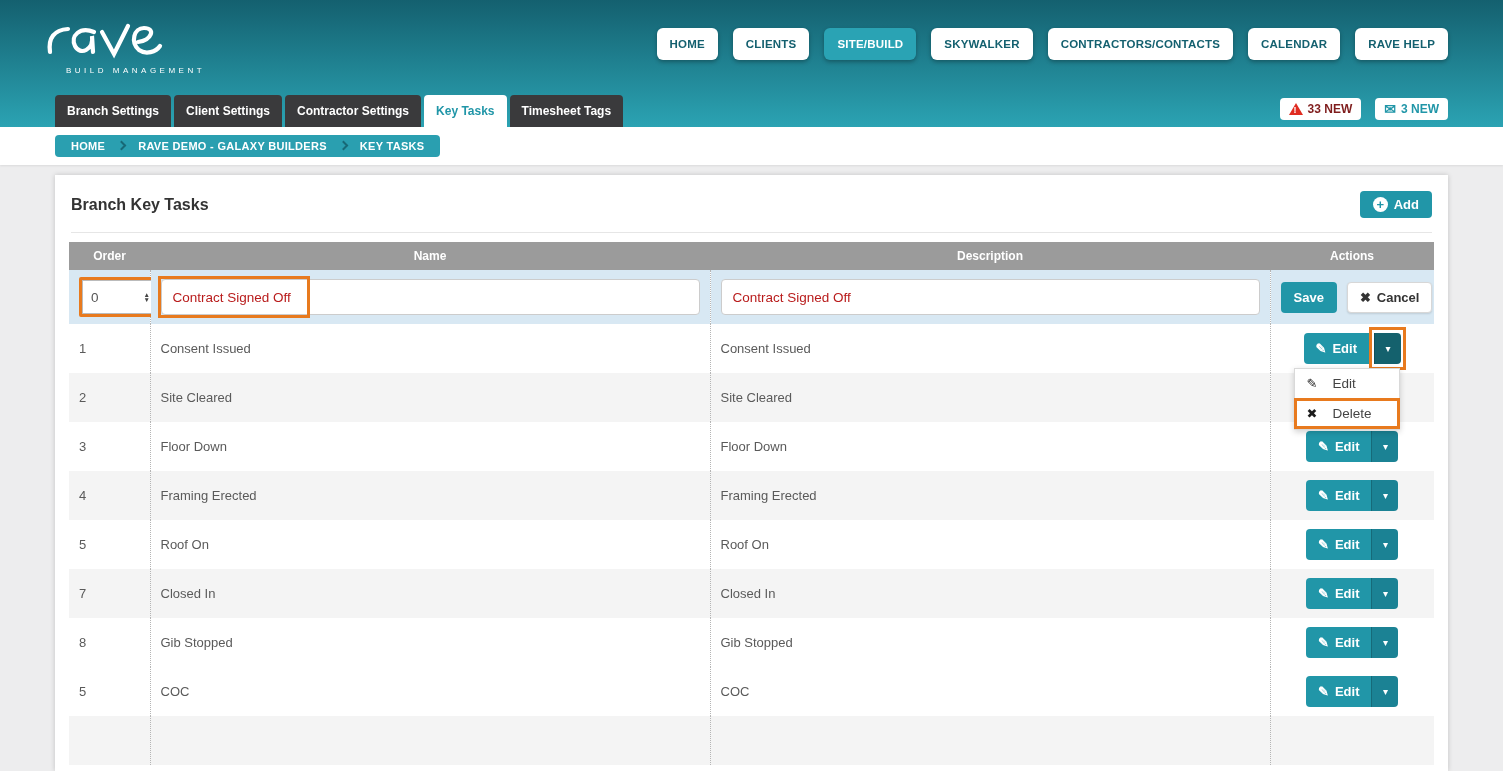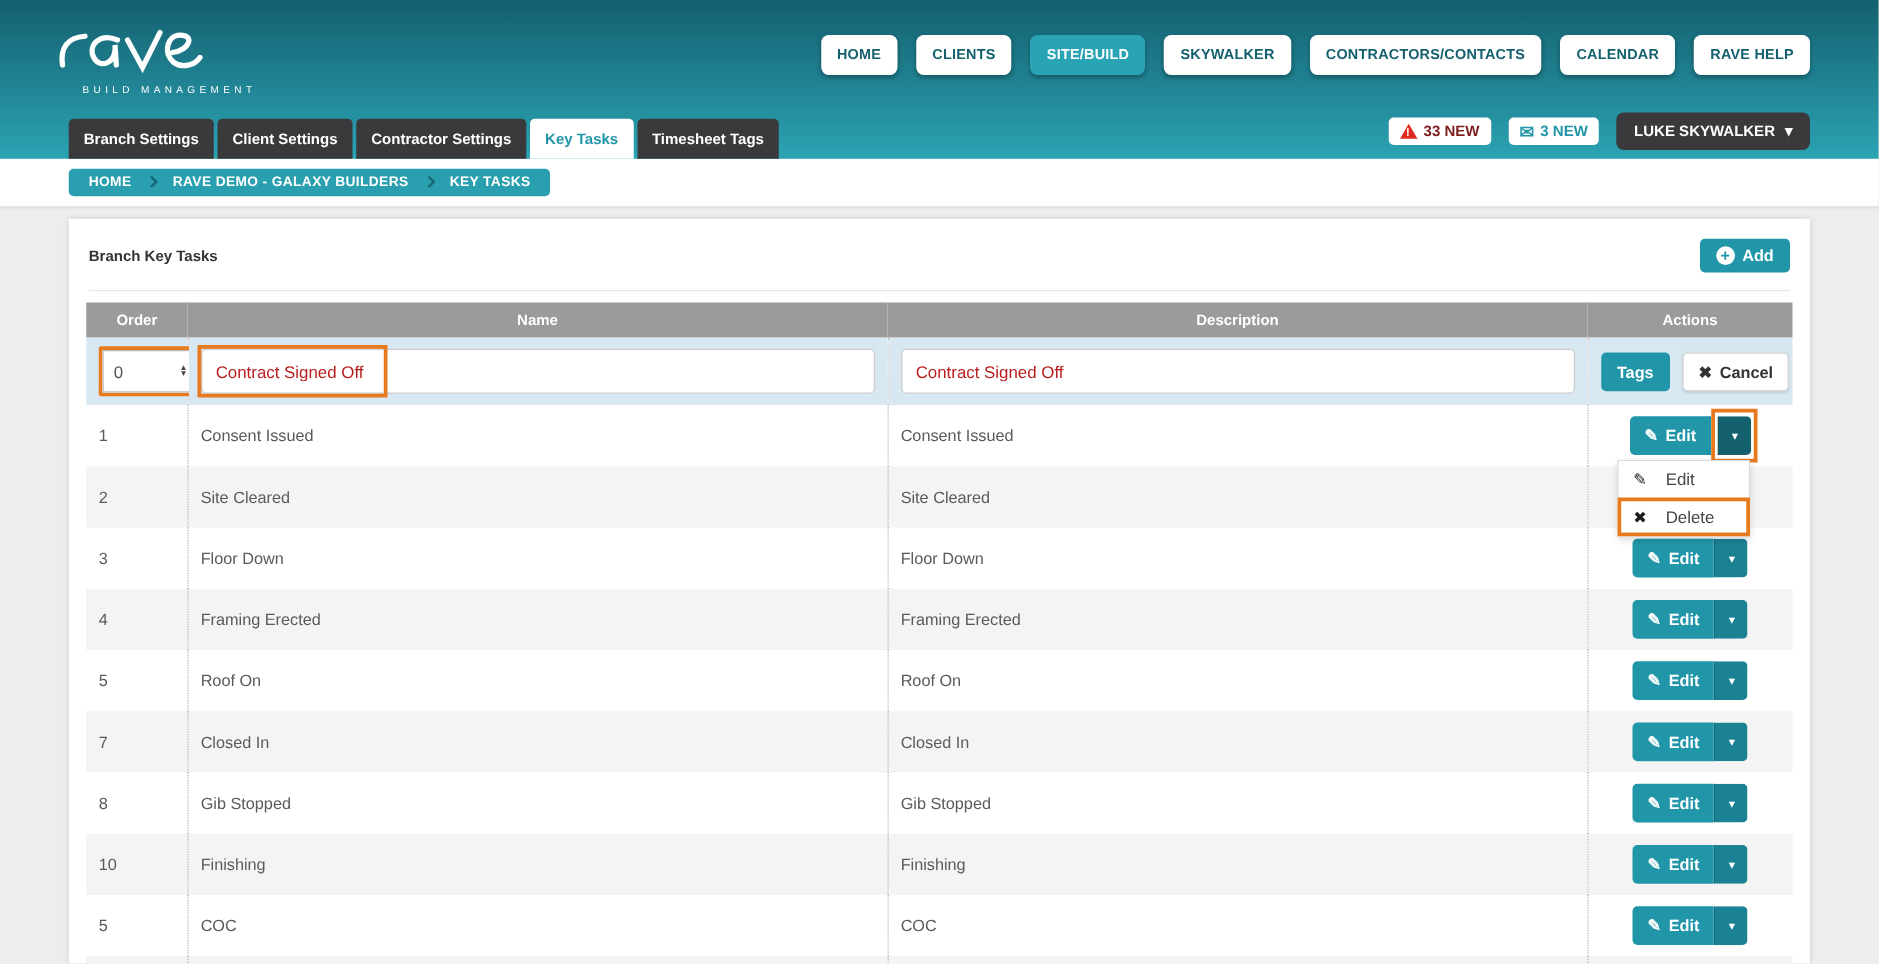--- a/index.html
+++ b/index.html
@@ -39,21 +39,21 @@
   .breadcrumb { background:#2a9fb0; border-radius:4px; height:22px; display:flex; align-items:center;
     padding:0 16px; gap:13px; }
   .crumb { color:#fff; font-size:11px; font-weight:bold; letter-spacing:.3px; cursor:pointer; }
   .chev { width:7px; height:7px; border-top:2px solid rgba(0,40,48,.45); border-right:2px solid rgba(0,40,48,.45);
     transform:rotate(45deg); margin-top:-1px; }
 
   
   .content { padding:10px 55px 0; height:606px; }
   .card { background:#fff; box-shadow:0 0 5px rgba(0,0,0,.18); padding:16px 14px 0; height:100%; overflow:hidden; }
   .card-head { display:flex; align-items:center; justify-content:space-between; padding:0 2px 14px; }
-  .page-title { font-size:12px; font-weight:bold; color:#333; }
+  .page-title { font-size:16px; font-weight:bold; color:#333; }
   .add-btn { background:#2196a8; color:#fff; border:none; border-radius:4px; padding:6px 13px;
     font-family:"Liberation Sans", sans-serif; font-weight:bold; font-size:13px; display:flex; align-items:center; gap:6px; cursor:pointer; }
   .plus-circle { width:15px; height:15px; background:#fff; color:#2196a8; border-radius:50%;
     display:flex; align-items:center; justify-content:center; font-size:13px; font-weight:bold; line-height:1; }
   .card-divider { border-top:1px solid #e6e6e6; margin:0 2px 9px; }
 
   
   table { width:100%; border-collapse:collapse; table-layout:fixed; }
   col.c-order { width:81px; } col.c-actions { width:164px; }
   thead th { background:#9b9b9b; color:#fff; font-size:12px; text-align:center; padding:7px 10px; height:27px; }
@@ -127,24 +127,20 @@
       </div>
     <div class="header-badges">
       <div class="pill warn">
         <span class="tri"></span>
         <span>33 NEW</span>
       </div>
       <div class="pill msg">
         <span class="env">✉</span>
         <span>3 NEW</span>
       </div>
-      <button class="user-btn">
-        <span>LUKE SKYWALKER</span>
-        <span>▾</span>
-      </button>
     </div>
   </div>
 </div>
 
 <div class="breadcrumb-bar">
   <div class="breadcrumb" id="breadcrumb">
       <span class="crumb">HOME</span>
       <span class="chev"></span>
       <span class="crumb">RAVE DEMO - GALAXY BUILDERS</span>
       <span class="chev"></span>
@@ -193,21 +189,21 @@
           </td>
           <td>
             <input class="txt-input" value="Contract Signed Off" style="">
             <div class="name-annot"></div>
           </td>
           <td>
             <input class="txt-input" value="Contract Signed Off" style="">
           </td>
           <td class="actions-cell">
             <span class="btn-row">
-              <button class="save-btn">Tags</button>
+              <button class="save-btn">Save</button>
               <button class="cancel-btn">
                   <span>✖</span>
                   <span>Cancel</span>
                 </button>
             </span>
           </td>
         </tr>
       <tr class="">
             <td>1</td>
             <td>Consent Issued</td>
@@ -290,32 +286,20 @@
             <td>Gib Stopped</td>
             <td>Gib Stopped</td>
             <td class="actions-cell"><span class="btn-row">
                 <button class="edit-btn">
                   <span>✎</span>
                   <span>Edit</span>
                 </button>
                 <button class="caret-btn">▾</button>
               </span></td>
           </tr>
-          <tr class="alt">
-            <td>10</td>
-            <td>Finishing</td>
-            <td>Finishing</td>
-            <td class="actions-cell"><span class="btn-row">
-                <button class="edit-btn">
-                  <span>✎</span>
-                  <span>Edit</span>
-                </button>
-                <button class="caret-btn">▾</button>
-              </span></td>
-          </tr>
           <tr class="">
             <td>5</td>
             <td>COC</td>
             <td>COC</td>
             <td class="actions-cell"><span class="btn-row">
                 <button class="edit-btn">
                   <span>✎</span>
                   <span>Edit</span>
                 </button>
                 <button class="caret-btn">▾</button>

